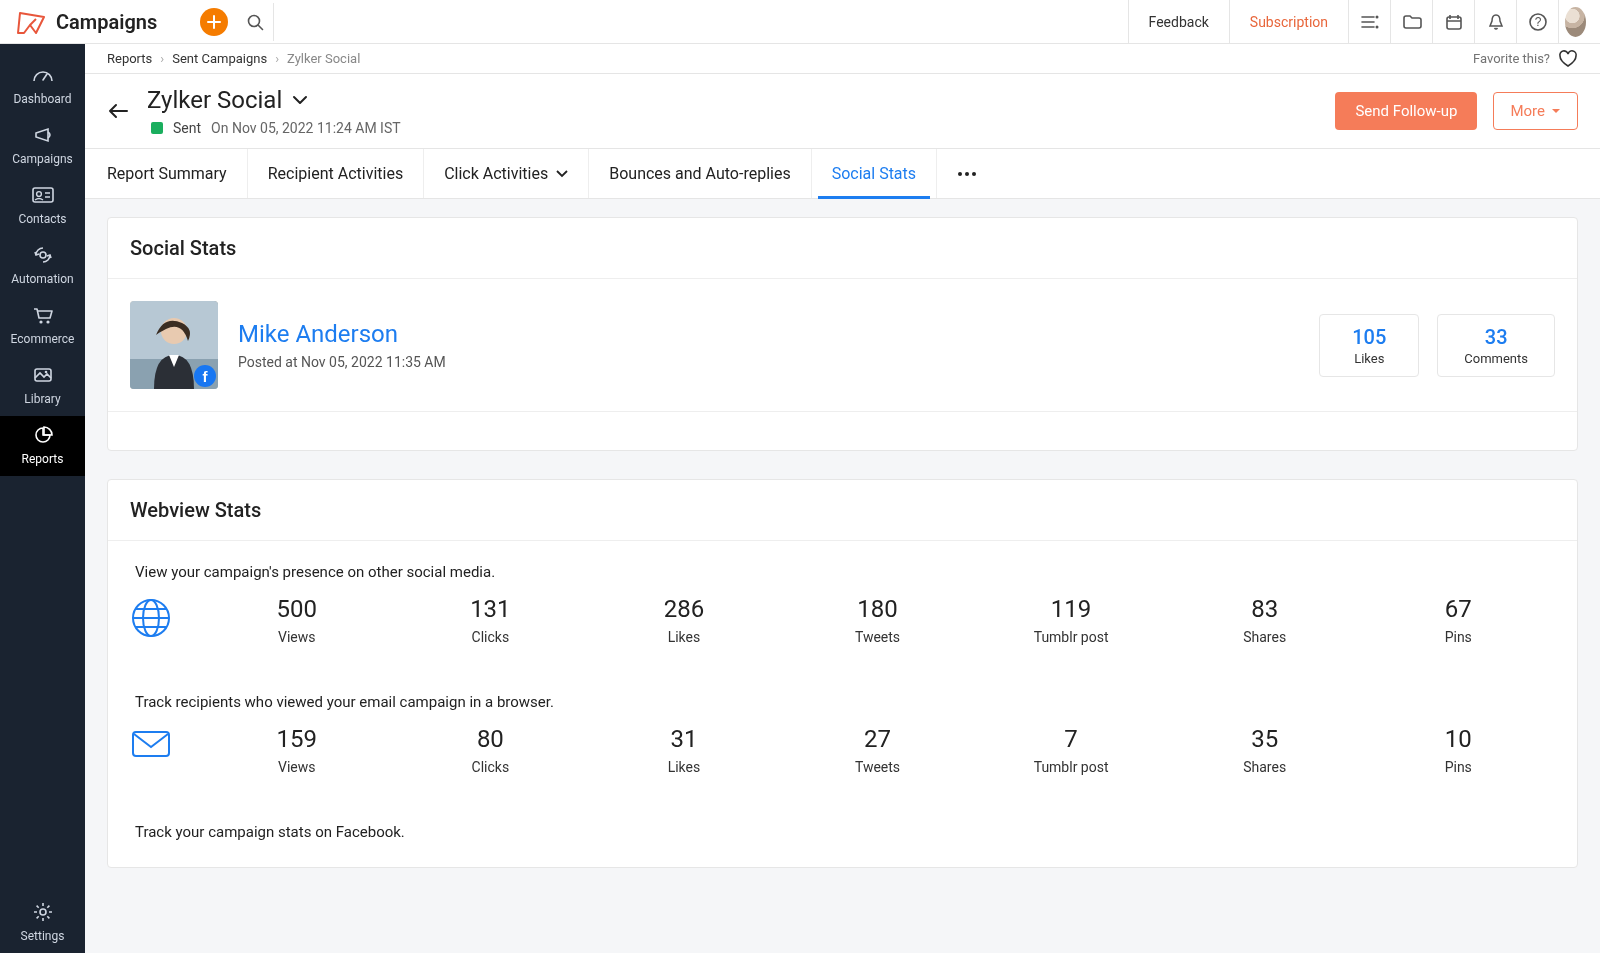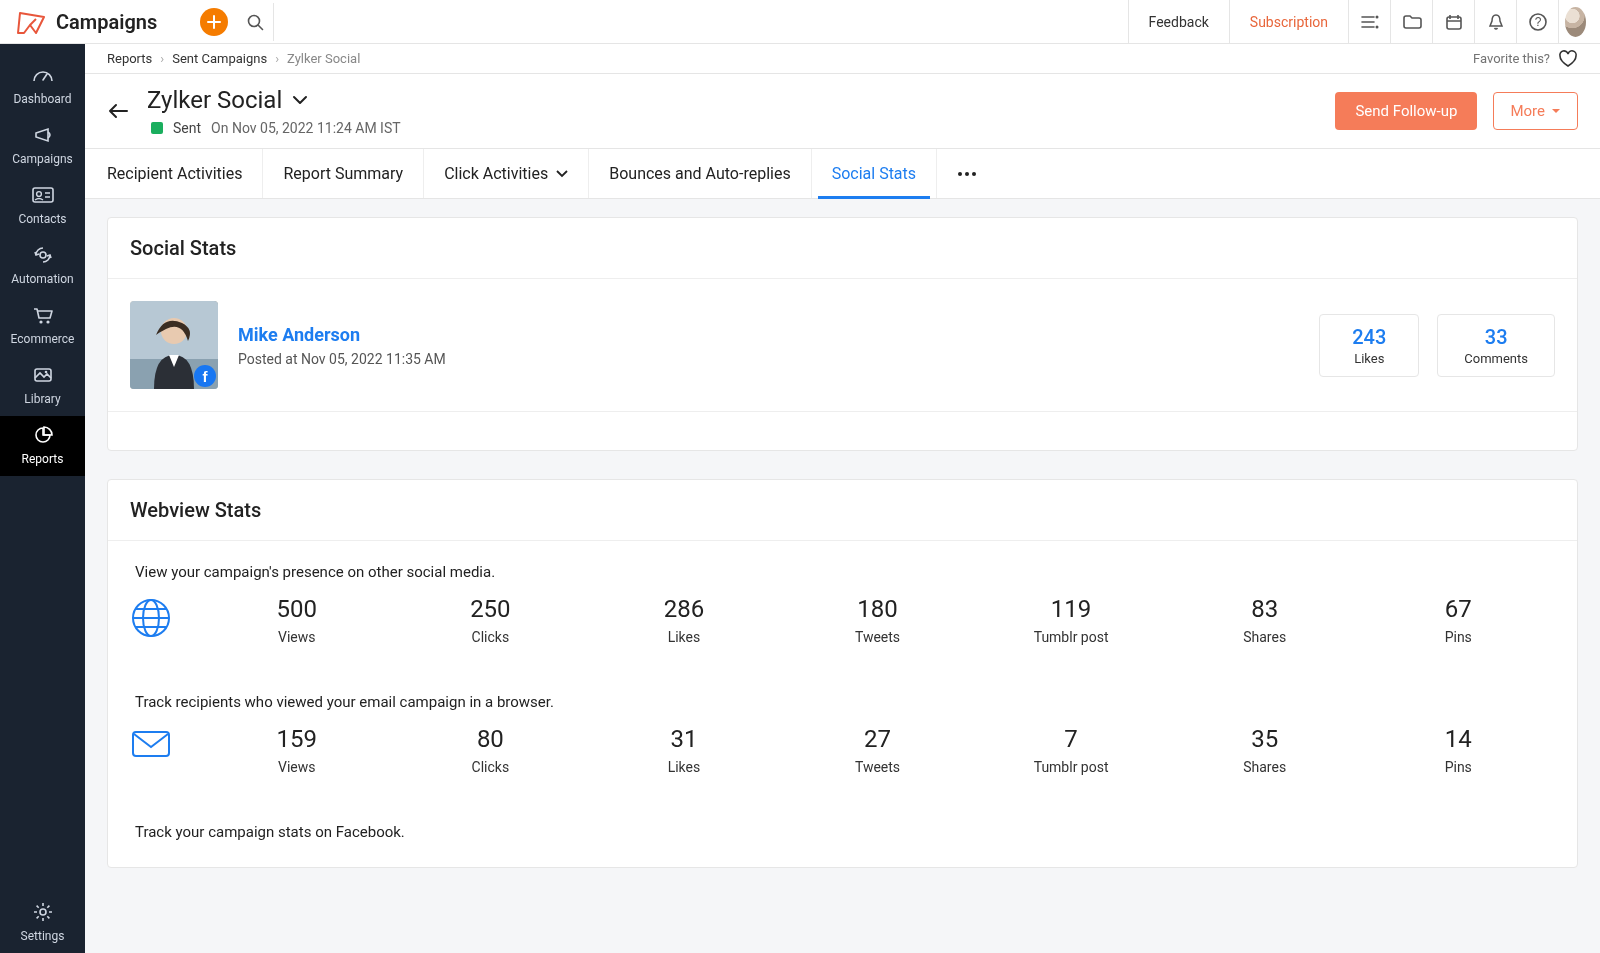--- a/index.html
+++ b/index.html
@@ -57,21 +57,21 @@
   .scroll-area { flex:1; overflow-y:auto; padding: 18px 22px; }
   .card { background:#fff; border:1px solid #e6e6e6; border-radius:4px; margin-bottom: 28px; }
   .card-header { padding: 18px 22px; font-size:20px; font-weight:500; border-bottom:1px solid #eee;}
   .card-body { padding: 22px; }
 
   .social-post { display:flex; align-items:center; gap:20px; }
   .post-avatar { width:88px; height:88px; border-radius:4px; position:relative; background: linear-gradient(135deg,#d9ccb9 0 40%,#9e9a8e 40% 55%,#8ba3b5 55% 100%); overflow:hidden; }
   .post-avatar svg { position:absolute; bottom:0; left:0; }
   .fb-badge { position:absolute; right:2px; bottom:2px; width:22px; height:22px; background:#1877f2; border-radius:50%; color:#fff; display:flex; align-items:center; justify-content:center; font-weight:bold; font-size:15px; font-family:Arial;}
   .post-meta { display:flex; flex-direction:column; gap:6px; }
-  .post-name { font-size:18px; color:#1d7df0; font-weight:700;}
+  .post-name { font-size:24px; color:#1d7df0; font-weight:400;}
   .post-date { font-size:14px; color:#555; }
   .post-counts { margin-left:auto; display:flex; gap:18px; }
   .count-box { border:1px solid #e6e6e6; border-radius:4px; padding: 10px 26px; text-align:center; min-width:100px;}
   .count-val { font-size:20px; color:#1d7df0; font-weight:500;}
   .count-lbl { font-size:13px; color:#333; margin-top:2px;}
 
   .wv-section { padding: 4px 22px 22px; }
   .wv-desc { font-size:15px; color:#222; margin: 18px 5px 14px; }
   .wv-row { display:flex; align-items:flex-start; gap: 0; }
   .wv-icon { width: 70px; display:flex; align-items:center; justify-content:flex-start; padding-top:2px;}
@@ -274,22 +274,22 @@
           <div class="btn-outline cursor">
             <span>More</span>
             <svg width="10" height="6" viewBox="0 0 10 6">
                 <path d="M1 1 L5 5 L9 1" fill="#f57c59"></path>
               </svg>
           </div>
         </div>
       </div>
 
       <div class="tabs-row">
+        <div class="tab cursor">Report Summary</div>
         <div class="tab cursor">Recipient Activities</div>
-        <div class="tab cursor">Report Summary</div>
         <div class="tab cursor">
           <span>Click Activities</span>
           <svg width="12" height="8" viewBox="0 0 12 8">
               <path d="M1 1 L6 6 L11 1" fill="none" stroke="#222" stroke-width="1.8"></path>
             </svg>
         </div>
         <div class="tab cursor">Bounces and Auto-replies</div>
         <div class="tab active cursor">Social Stats</div>
         <div class="tab more-tab cursor">
           <svg width="20" height="6" viewBox="0 0 20 6">
@@ -316,21 +316,21 @@
                   <path d="M39 54 L44 66 L49 54 Z" fill="#fff"></path>
                 </svg>
                 <div class="fb-badge">f</div>
               </div>
               <div class="post-meta">
                 <div class="post-name cursor">Mike Anderson</div>
                 <div class="post-date">Posted at Nov 05, 2022  11:35 AM</div>
               </div>
               <div class="post-counts">
                 <div class="count-box">
-                  <div class="count-val">243</div>
+                  <div class="count-val">105</div>
                   <div class="count-lbl">Likes</div>
                 </div>
                 <div class="count-box">
                   <div class="count-val">33</div>
                   <div class="count-lbl">Comments</div>
                 </div>
               </div>
             </div>
           </div>
           <div style="height:38px;"></div>
@@ -347,21 +347,21 @@
                     <ellipse cx="21" cy="21" rx="8" ry="18" fill="none" stroke="#1d7df0" stroke-width="2"></ellipse>
                     <path d="M3 21 H39 M6 12 H36 M6 30 H36" stroke="#1d7df0" stroke-width="2"></path>
                   </svg>
               </div>
               <div class="wv-metrics">
                 <div class="wv-metric">
                     <div class="wv-value">500</div>
                     <div class="wv-label">Views</div>
                   </div>
                 <div class="wv-metric">
-                    <div class="wv-value">250</div>
+                    <div class="wv-value">131</div>
                     <div class="wv-label">Clicks</div>
                   </div>
                 <div class="wv-metric">
                     <div class="wv-value">286</div>
                     <div class="wv-label">Likes</div>
                   </div>
                 <div class="wv-metric">
                     <div class="wv-value">180</div>
                     <div class="wv-label">Tweets</div>
                   </div>
@@ -407,21 +407,21 @@
                   </div>
                 <div class="wv-metric">
                     <div class="wv-value">7</div>
                     <div class="wv-label">Tumblr post</div>
                   </div>
                 <div class="wv-metric">
                     <div class="wv-value">35</div>
                     <div class="wv-label">Shares</div>
                   </div>
                 <div class="wv-metric">
-                    <div class="wv-value">14</div>
+                    <div class="wv-value">10</div>
                     <div class="wv-label">Pins</div>
                   </div>
               </div>
             </div>
 
             <div class="wv-desc" style="margin-top:48px; margin-bottom:4px;">Track your campaign stats on Facebook.</div>
           </div>
         </div>
 
       </div>

